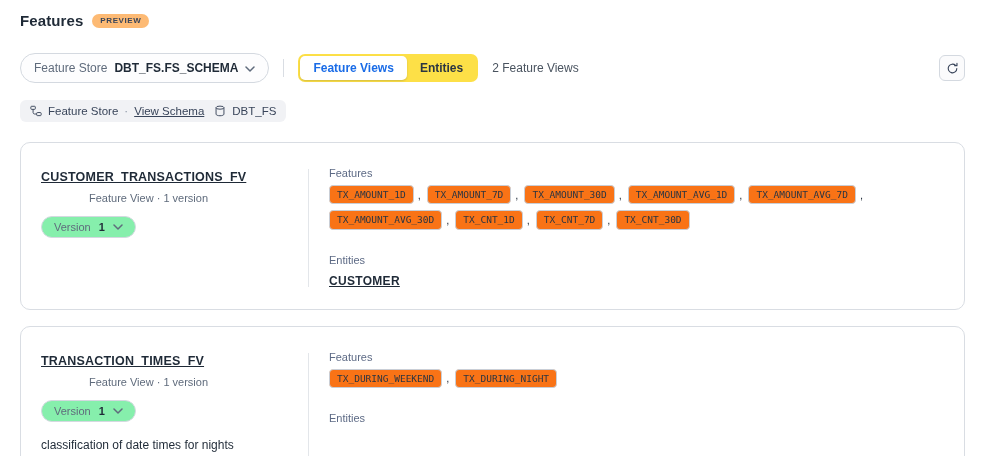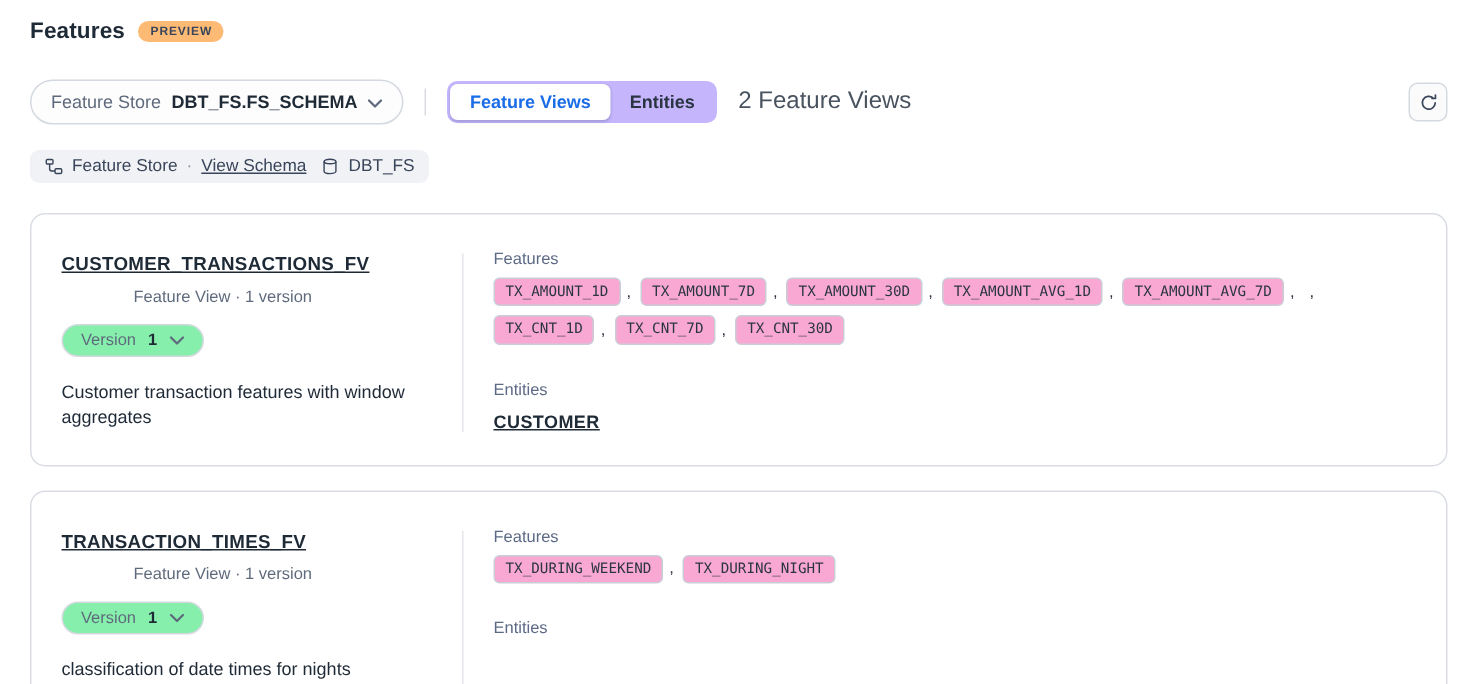--- a/index.html
+++ b/index.html
@@ -27,28 +27,28 @@
   .store-dropdown {
     display: inline-flex; align-items: center; gap: 7px;
     padding: 7px 13px; background: #fdfdfe;
     border: 1px solid #d4d9e0; border-radius: 16px;
     font-size: 12px; cursor: pointer; font-family: inherit;
   }
   .store-label { color: #5f6b7c; }
   .store-value { font-weight: 700; color: #1f2a37; }
   .chev { display: inline-block; }
   .vdivider { width: 1px; height: 18px; background: #d9dde3; margin: 0 14px; }
-  .tabs { display: inline-flex; background: #c4b5fd; border-radius: 7px; padding: 2px; }
+  .tabs { display: inline-flex; background: #fde047; border-radius: 7px; padding: 2px; }
   .tab {
     font-size: 12px; padding: 5px 13px; border-radius: 5px;
     color: #2b3542; background: transparent; border: none;
     font-family: inherit; cursor: pointer; font-weight: 600;
   }
   .tab.selected { background: #ffffff; color: #1a6ce7; font-weight: 700; box-shadow: 0 1px 2px rgba(20,30,50,.18); }
-  .count-text { font-size: 16px; color: #49535f; margin-left: 14px; }
+  .count-text { font-size: 12px; color: #49535f; margin-left: 14px; }
   .refresh-btn {
     margin-left: auto; width: 26px; height: 26px;
     border: 1px solid #d4d9e0; border-radius: 6px; background: #fbfbfc;
     display: flex; align-items: center; justify-content: center; cursor: pointer;
   }
 
   
   .breadcrumb {
     margin-top: 17px; display: inline-flex; align-items: center; gap: 6px;
     background: #f1f2f5; border-radius: 6px; padding: 5px 10px;
@@ -79,21 +79,21 @@
     background: #86efac; font-size: 11px; color: #5f6b7c;
     font-family: inherit; cursor: pointer;
   }
   .vp-value { font-weight: 700; color: #1f2a37; }
   .card-desc { margin-top: 15px; font-size: 12px; color: #1f2a37; line-height: 1.45; max-width: 250px; }
 
   .col-label { font-size: 11px; color: #5d6a85; }
   .chip-list { margin-top: 6px; display: flex; flex-wrap: wrap; align-items: center; row-gap: 6px; }
   .chip {
     font-family: "DejaVu Sans Mono", monospace; font-size: 9.5px;
-    color: #2b3542; background: #f9a8d4;
+    color: #2b3542; background: #f97316;
     border: 1px solid #c9ced6; border-radius: 4px;
     padding: 3px 7px; white-space: nowrap; line-height: 1.2;
   }
   .chip-sep { margin: 0 6px 0 4px; font-size: 11px; color: #2b3542; }
   .entities-label { margin-top: 24px; }
   .entity-link {
     display: inline-block; margin-top: 8px;
     font-size: 12px; font-weight: 700; color: #1f2a37;
     text-decoration: underline; letter-spacing: .3px; cursor: pointer;
   }
@@ -169,36 +169,36 @@
       <div class="card-sub">Feature View · 1 version</div>
       <button class="version-pill">
         <span class="vp-label">Version</span>
         <span class="vp-value">1</span>
         <span style="display:flex;">
           <svg width="10" height="6" viewBox="0 0 10 6">
                 <path d="M1 1l4 4 4-4" stroke="#5f6b7c" stroke-width="1.5" fill="none" stroke-linecap="round" stroke-linejoin="round"></path>
               </svg>
         </span>
       </button>
-      <p class="card-desc">Customer transaction features with window aggregates</p>
     </div>
     <div class="card-divider"></div>
     <div class="card-right">
       <div class="col-label">Features</div>
       <div class="chip-list">
             <span class="chip">TX_AMOUNT_1D</span>
             <span class="chip-sep">,</span>
             <span class="chip">TX_AMOUNT_7D</span>
             <span class="chip-sep">,</span>
             <span class="chip">TX_AMOUNT_30D</span>
             <span class="chip-sep">,</span>
             <span class="chip">TX_AMOUNT_AVG_1D</span>
             <span class="chip-sep">,</span>
             <span class="chip">TX_AMOUNT_AVG_7D</span>
             <span class="chip-sep">,</span>
+            <span class="chip">TX_AMOUNT_AVG_30D</span>
             <span class="chip-sep">,</span>
             <span class="chip">TX_CNT_1D</span>
             <span class="chip-sep">,</span>
             <span class="chip">TX_CNT_7D</span>
             <span class="chip-sep">,</span>
             <span class="chip">TX_CNT_30D</span>
           </div>
       <div class="col-label entities-label">Entities</div>
       <div class="entity-list"><a class="entity-link">CUSTOMER</a></div>
     </div>

